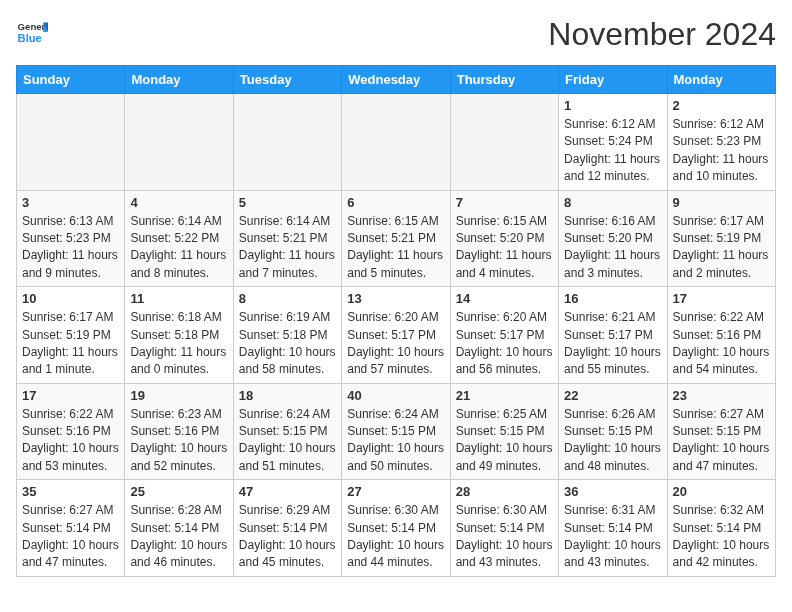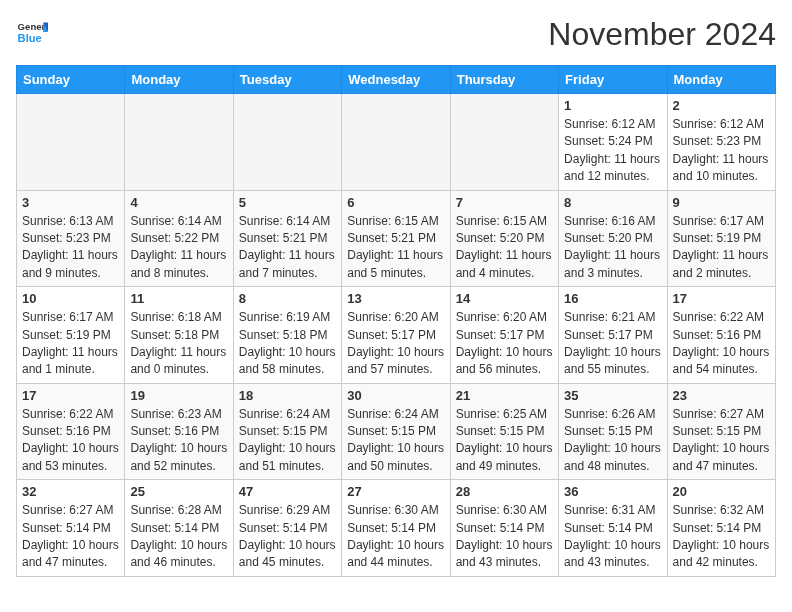--- a/index.html
+++ b/index.html
@@ -195,39 +195,39 @@
         </td>
         <td>
           <span class="day-num">19</span>
           <div class="day-info">Sunrise: 6:23 AM<br>Sunset: 5:16 PM<br>Daylight: 10 hours and 52 minutes.</div>
         </td>
         <td>
           <span class="day-num">18</span>
           <div class="day-info">Sunrise: 6:24 AM<br>Sunset: 5:15 PM<br>Daylight: 10 hours and 51 minutes.</div>
         </td>
         <td>
-          <span class="day-num">30</span>
+          <span class="day-num">40</span>
           <div class="day-info">Sunrise: 6:24 AM<br>Sunset: 5:15 PM<br>Daylight: 10 hours and 50 minutes.</div>
         </td>
         <td>
           <span class="day-num">21</span>
           <div class="day-info">Sunrise: 6:25 AM<br>Sunset: 5:15 PM<br>Daylight: 10 hours and 49 minutes.</div>
         </td>
         <td>
-          <span class="day-num">35</span>
+          <span class="day-num">22</span>
           <div class="day-info">Sunrise: 6:26 AM<br>Sunset: 5:15 PM<br>Daylight: 10 hours and 48 minutes.</div>
         </td>
         <td>
           <span class="day-num">23</span>
           <div class="day-info">Sunrise: 6:27 AM<br>Sunset: 5:15 PM<br>Daylight: 10 hours and 47 minutes.</div>
         </td>
       </tr>
       <tr>
         <td>
-          <span class="day-num">32</span>
+          <span class="day-num">35</span>
           <div class="day-info">Sunrise: 6:27 AM<br>Sunset: 5:14 PM<br>Daylight: 10 hours and 47 minutes.</div>
         </td>
         <td>
           <span class="day-num">25</span>
           <div class="day-info">Sunrise: 6:28 AM<br>Sunset: 5:14 PM<br>Daylight: 10 hours and 46 minutes.</div>
         </td>
         <td>
           <span class="day-num">47</span>
           <div class="day-info">Sunrise: 6:29 AM<br>Sunset: 5:14 PM<br>Daylight: 10 hours and 45 minutes.</div>
         </td>

